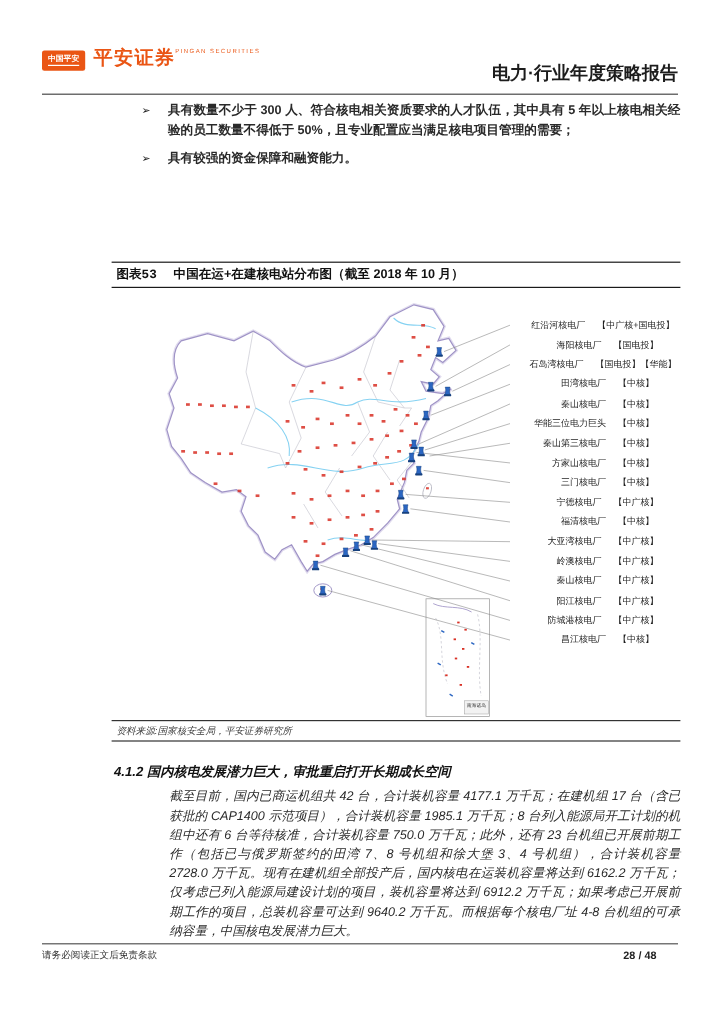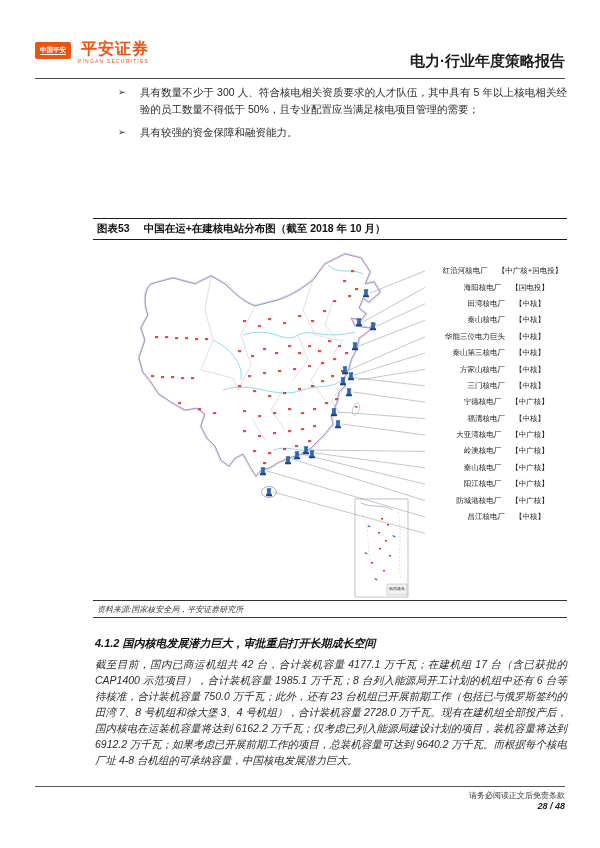--- a/index.html
+++ b/index.html
@@ -7,56 +7,56 @@
         font-family:"Liberation Sans","DejaVu Sans",sans-serif;color:#2a2a2a;}
 
   
   .header{position:absolute;top:40px;left:35px;right:35px;height:38px;
           border-bottom:1.5px solid #4a4a4a;display:flex;justify-content:space-between;align-items:flex-start;}
   .logo-group{display:flex;align-items:flex-start;gap:7px;}
   .logo-badge{width:36px;height:17px;background:#ea5514;border-radius:2px;color:#fff;
               font-size:6.5px;font-weight:bold;display:flex;flex-direction:column;
               align-items:center;justify-content:center;line-height:1.1;margin-top:2px;}
   .logo-badge .badge-sub{font-size:3.5px;border-top:0.5px solid #fff;width:26px;text-align:center;letter-spacing:1px;}
-  .brand-col{display:flex;flex-direction:column;align-items:flex-end;}
+  .brand-col{display:flex;flex-direction:row;}
   .brand-cn{color:#ea5514;font-size:16px;font-weight:bold;letter-spacing:1px;line-height:18px;}
   .brand-en{color:#ea5514;font-size:5px;letter-spacing:1.2px;line-height:7px;}
   .report-type{font-size:15px;font-weight:bold;color:#1c1c1c;margin-top:12px;}
 
   
   .content{position:absolute;top:84px;left:95px;width:472px;font-size:10.5px;line-height:17px;text-align:justify;}
   .bullet-row{display:flex;margin:0 0 6px 0;}
   .bullet-row .marker{width:22px;padding-left:23px;flex:none;font-size:9px;color:#222;line-height:17px;}
-  .bullet-row .btxt{flex:1;}
+  .bullet-row .btxt{flex:1;font-weight:bold;}
   .para1{margin-top:9px;}
 
   
   .figure{position:absolute;top:218px;left:93px;width:474px;}
   .fig-titlebar{border-top:1.5px solid #1a1a1a;border-bottom:1px solid #1a1a1a;
                 padding:3px 4px;font-size:10.5px;font-weight:bold;color:#111;}
-  .fig-titlebar .fig-label{margin-right:14px;}
+  .fig-titlebar .fig-label{margin-right:14px;font-family:Liberation Mono, monospace;}
   .fig-body{position:relative;height:360px;}
   .fig-body svg{position:absolute;left:0;top:0;}
   .plant-list{position:absolute;left:300px;top:23px;width:174px;}
   .plant-row{display:flex;height:16.4px;align-items:center;font-size:7.5px;color:#1d1d1d;justify-content:center;}
   .plant-row .pname{width:90px;text-align:right;flex:none;}
   .plant-row .powner{padding-left:10px;white-space:nowrap;}
   .fig-source{border-top:1px solid #333;border-bottom:1px solid #333;padding:2.5px 4px;
               font-size:8px;font-style:italic;color:#3a3a3a;}
 
   
   .section{position:absolute;top:636px;left:95px;width:472px;font-style:italic;}
   .sec-heading{font-size:11px;font-weight:bold;color:#111;margin-bottom:5px;}
-  .sec-body{font-size:10.5px;line-height:16px;text-align:justify;}
+  .sec-body{font-size:10.5px;line-height:16px;text-align:justify;margin-left:46px;}
 
   
   .footer-rule{position:absolute;top:786px;left:35px;right:35px;border-top:1px solid #555;}
-  .footer{position:absolute;top:790px;left:35px;right:35px;display:flex;justify-content:space-between;align-items:flex-end;flex-direction:column;}
+  .footer{position:absolute;top:790px;left:35px;right:53px;display:flex;justify-content:space-between;align-items:center;}
   .footer .disclaimer{font-size:8px;color:#333;}
-  .footer .pageno{font-size:9px;font-weight:bold;color:#222;font-style:italic;}
+  .footer .pageno{font-size:9px;font-weight:bold;color:#222;}
 </style>
 </head>
 <body>
 
 <div class="page">
 
   <div class="header">
     <div class="logo-group">
       <div class="logo-badge">
         <span>中国平安</span>
@@ -273,20 +273,24 @@
       <div class="plant-list">
           <div class="plant-row">
           <span class="pname">红沿河核电厂</span>
           <span class="powner">【中广核+国电投】</span>
         </div>
           <div class="plant-row">
           <span class="pname">海阳核电厂</span>
           <span class="powner">【国电投】</span>
         </div>
           <div class="plant-row">
+          <span class="pname">石岛湾核电厂</span>
+          <span class="powner">【国电投】【华能】</span>
+        </div>
+          <div class="plant-row">
           <span class="pname">田湾核电厂</span>
           <span class="powner">【中核】</span>
         </div>
           <div class="plant-row">
           <span class="pname">秦山核电厂</span>
           <span class="powner">【中核】</span>
         </div>
           <div class="plant-row">
           <span class="pname">华能三位电力巨头</span>
           <span class="powner">【中核】</span>

